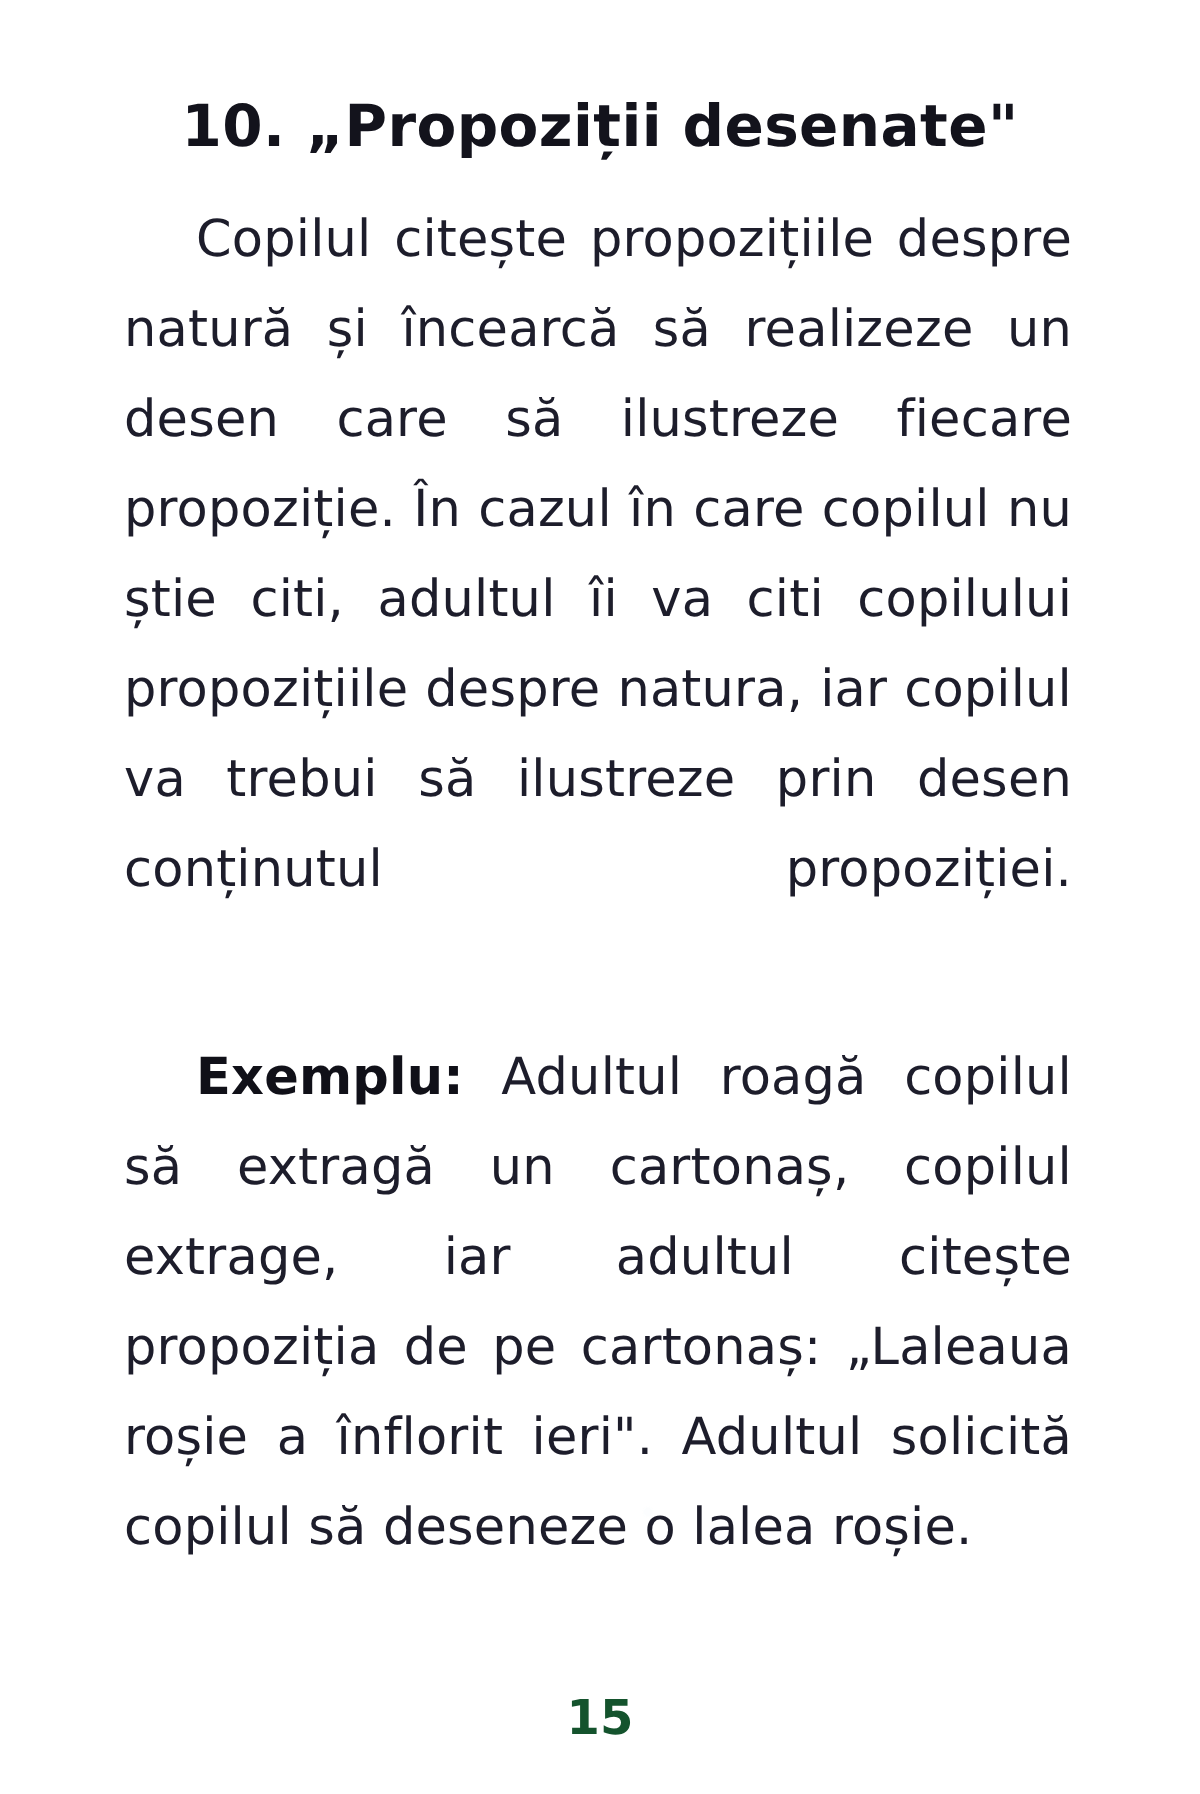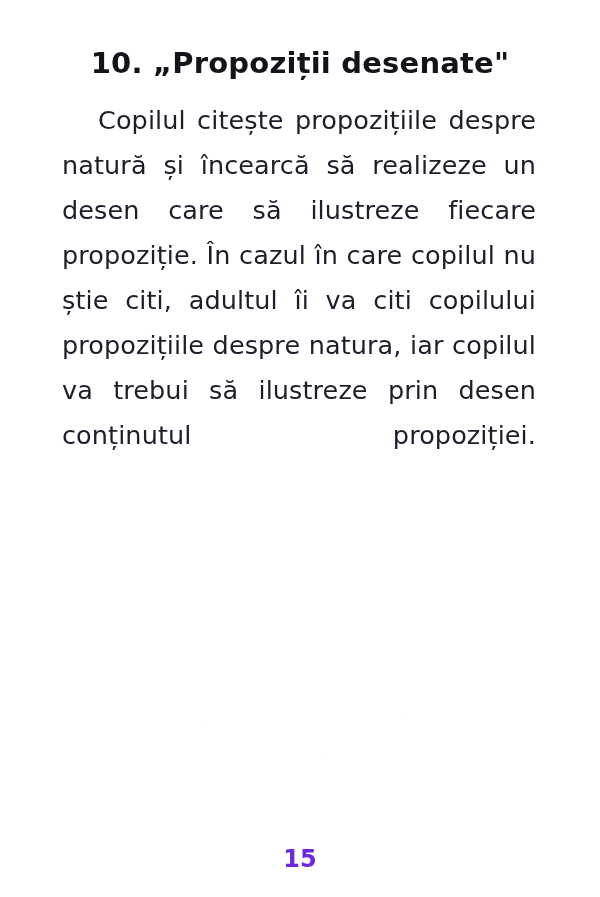--- a/index.html
+++ b/index.html
@@ -76,21 +76,21 @@
   }
 
   .page-number {
     position: absolute;
     left: 0;
     top: 845px;
     width: 600px;
     text-align: center;
     font-size: 24px;
     font-weight: bold;
-    color: #6d28d9;
+    color: #14532d;
   }
 
   .faint-artifacts {
     position: absolute;
     left: 60px;
     top: 660px;
     width: 480px;
     height: 160px;
     opacity: 0.025;
     background:
@@ -104,20 +104,21 @@
 <body>
 
 <div class="page">
 
   <h1 class="page-title">10. „Propoziții desenate"</h1>
 
   <div class="body-block">
 
     <p class="para"><span>Copilul citește propozițiile despre natură și încearcă să realizeze un desen care să ilustreze fiecare propoziție. În cazul în care copilul nu știe citi, adultul îi va citi copilului propozițiile despre natura, iar copilul va trebui să ilustreze prin desen conținutul propoziției.</span></p>
 
+    <p class="para no-stretch"><span class="lead">Exemplu:</span><span> Adultul roagă copilul să extragă un cartonaș, copilul extrage, iar adultul citește propoziția de pe cartonaș: „Laleaua roșie a înflorit ieri". Adultul solicită copilul să deseneze o lalea roșie.</span></p>
 
   </div>
 
   <div class="faint-artifacts"></div>
 
   <div class="page-number">15</div>
 
 </div>
 
 </body></html>

